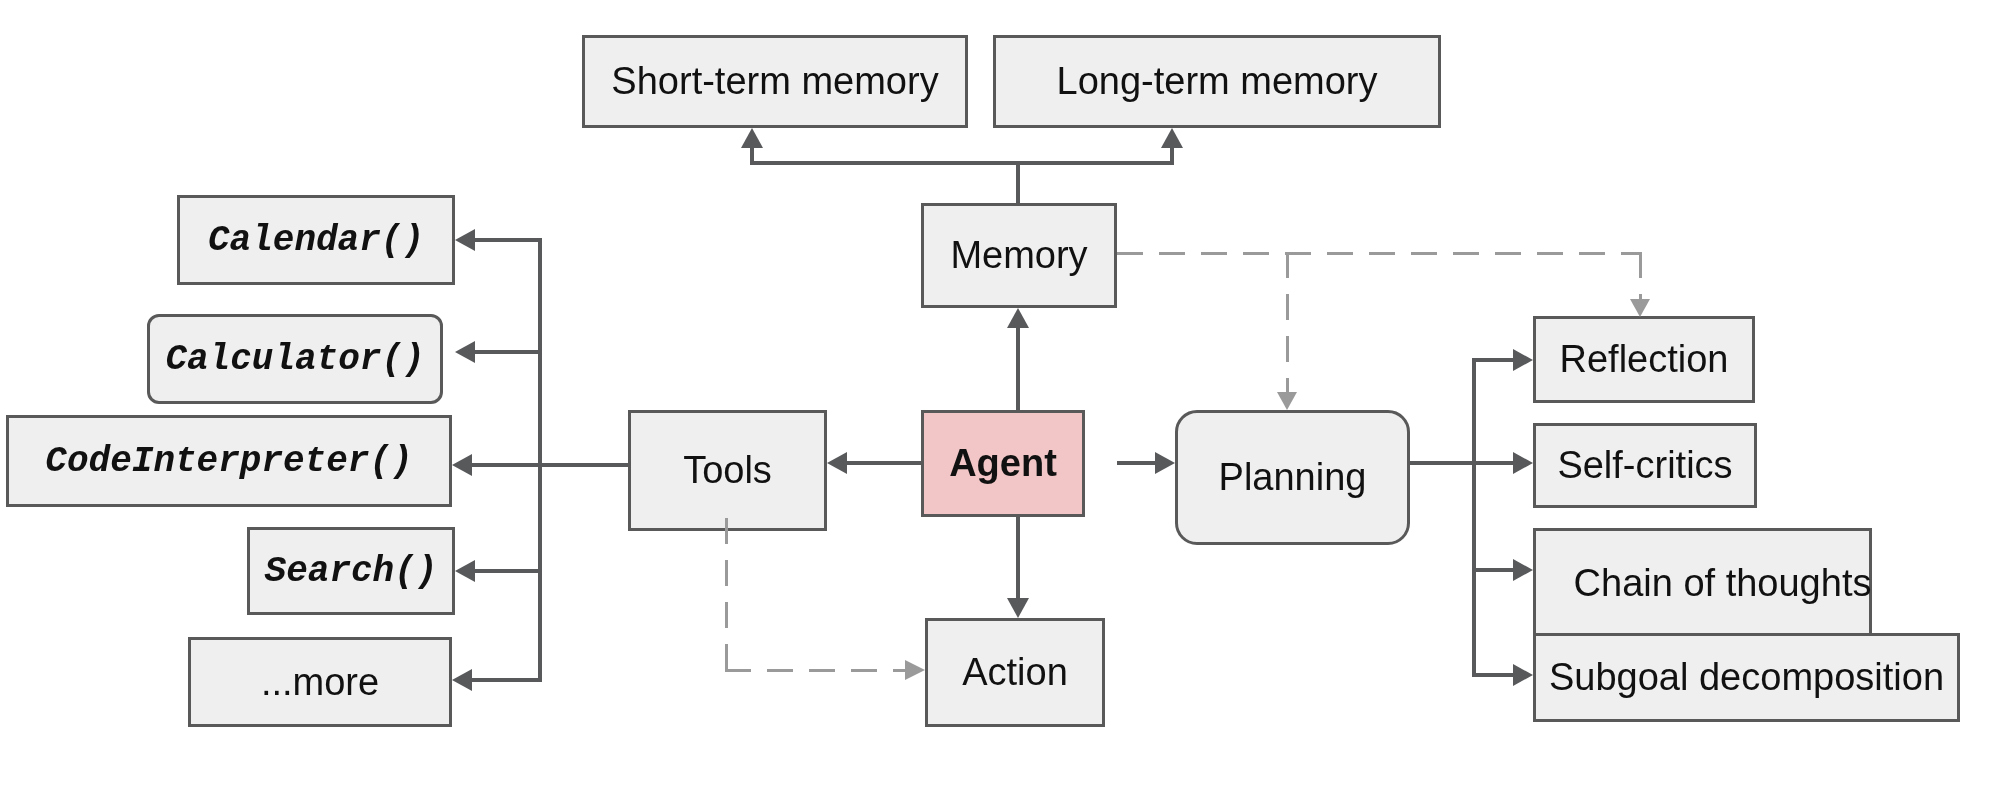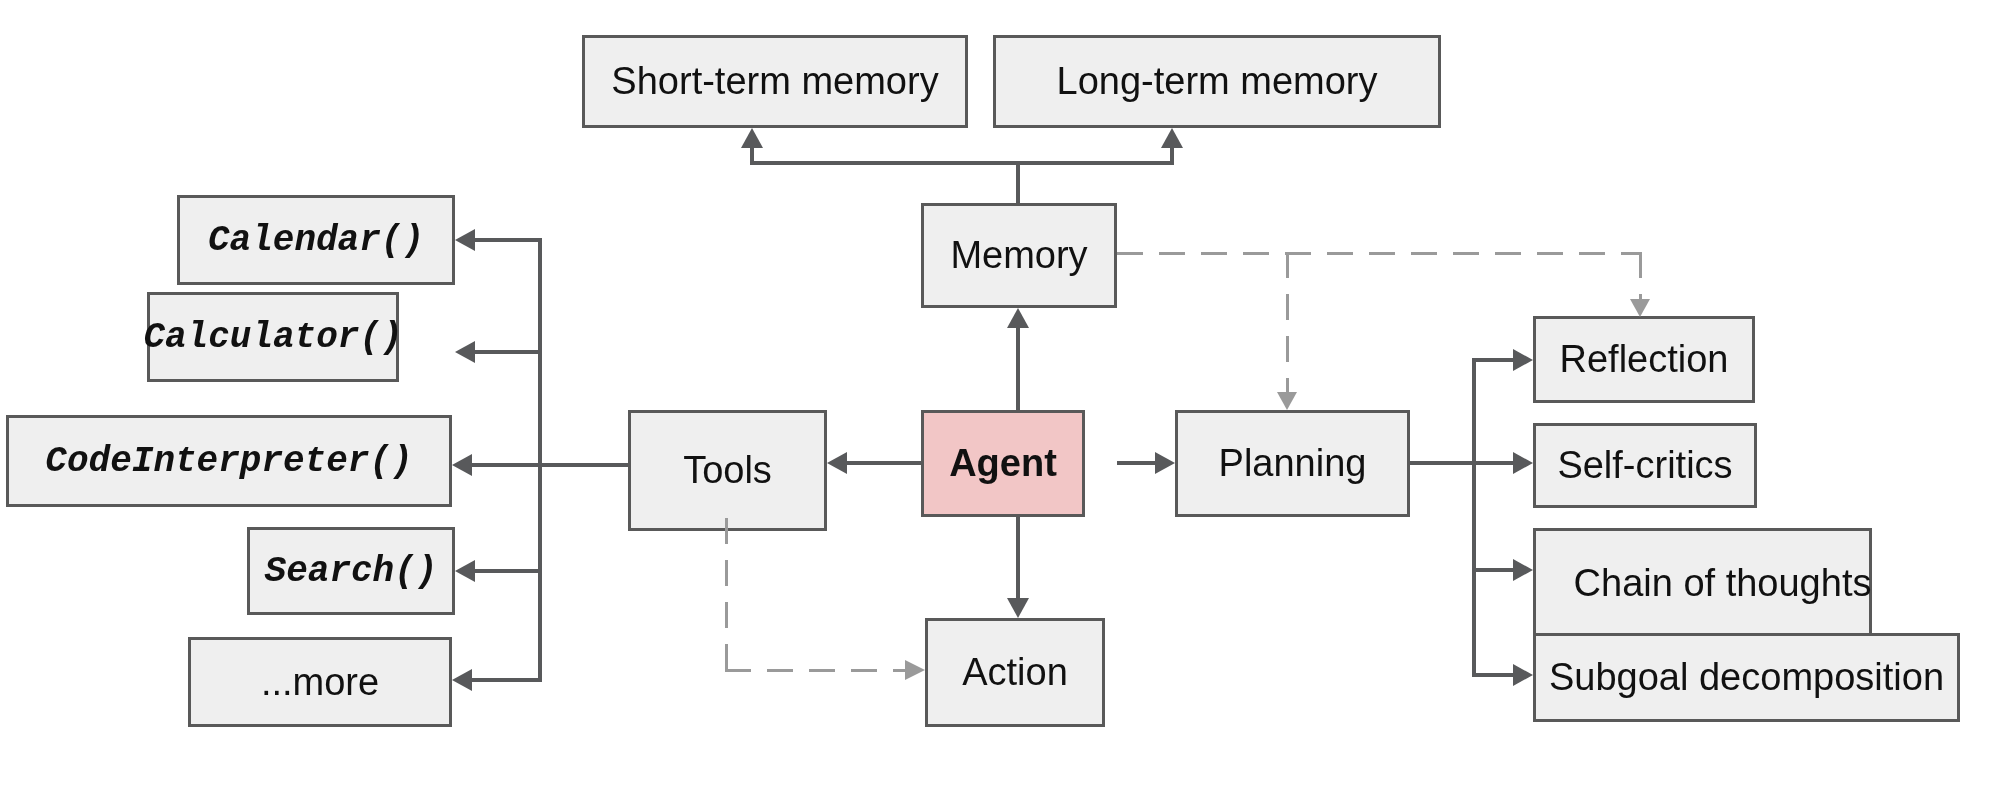--- a/index.html
+++ b/index.html
@@ -43,27 +43,27 @@
   <div class="node" style="left:582px;top:35px;width:386px;height:93px;">Short-term memory</div>
 
   <div class="node" style="left:987px;top:35px;width:448px;height:93px;margin-left:6px;">Long-term memory</div>
 
   <div class="node" style="left:921px;top:203px;width:196px;height:105px;">Memory</div>
 
   <div class="node" style="left:628px;top:410px;width:199px;height:121px;">Tools</div>
 
   <div class="node accent" style="left:921px;top:410px;width:164px;height:107px;">Agent</div>
 
-  <div class="node" style="left:1175px;top:410px;width:235px;height:107px;">Planning</div>
+  <div class="node" style="left:1175px;top:410px;width:235px;height:135px;border-radius:22px;">Planning</div>
 
   <div class="node" style="left:925px;top:618px;width:180px;height:109px;">Action</div>
 
   <div class="node mono" style="left:177px;top:195px;width:278px;height:90px;">Calendar()</div>
 
-  <div class="node mono" style="left:147px;top:292px;width:252px;height:90px;">Calculator()</div>
+  <div class="node mono" style="left:147px;top:314px;width:296px;height:90px;border-radius:12px;">Calculator()</div>
 
   <div class="node mono" style="left:6px;top:415px;width:446px;height:92px;">CodeInterpreter()</div>
 
   <div class="node" style="left:188px;top:637px;width:264px;height:90px;">...more</div>
 
   <div class="node mono" style="left:247px;top:527px;width:208px;height:88px;">Search()</div>
 
   <div class="node" style="left:1533px;top:316px;width:222px;height:87px;">Reflection</div>
 
   <div class="node" style="left:1533px;top:423px;width:224px;height:85px;">Self-critics</div>

